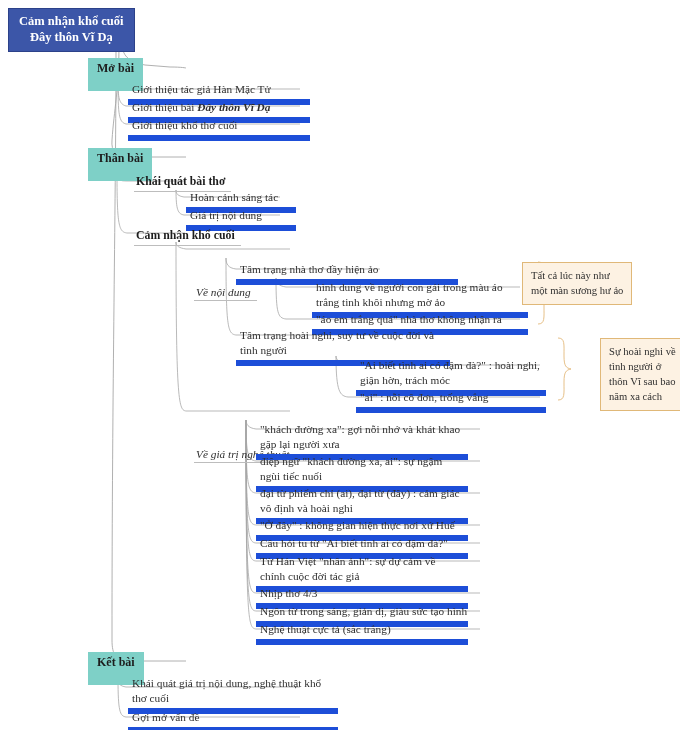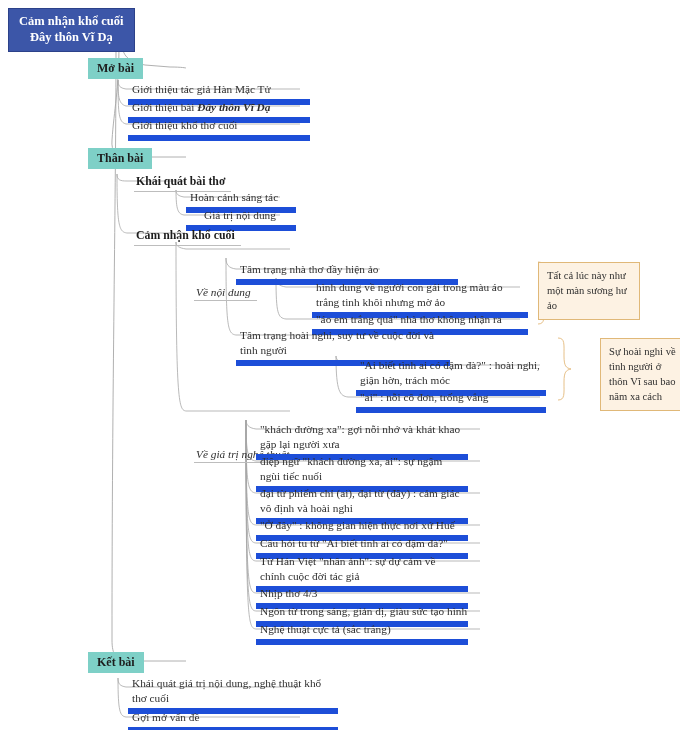--- a/index.html
+++ b/index.html
@@ -38,21 +38,21 @@
     white-space: nowrap;
   }
 
   
   .sect-box {
     background: #7ed0c7;
     color: #1d1d1d;
     font-weight: bold;
     font-size: 12px;
     line-height: 1.2;
-    padding: 3px 9px 4px 9px;
+    padding: 3px 9px 16px 9px;
     white-space: nowrap;
     display: inline-block;
   }
 
   
   .leaf {
     font-size: 11.3px;
     line-height: 1.32;
     color: #2e2e2e;
     border-bottom: 6px solid #1d4ed8;
@@ -171,21 +171,21 @@
   <div class="node" style="left:88px; top:148px;">
     <div class="sect-box">Thân bài</div>
   </div>
 
   <div class="node" style="left:134px; top:171px;">
     <div class="bold-head">Khái quát bài thơ</div>
   </div>
   <div class="node" style="left:186px; top:189px; width:110px;">
     <div class="leaf">Hoàn cảnh sáng tác</div>
   </div>
-  <div class="node" style="left:186px; top:207px; width:110px;text-align:center;">
+  <div class="node" style="left:186px; top:207px; width:110px;">
     <div class="leaf">Giá trị nội dung</div>
   </div>
 
   <div class="node" style="left:134px; top:225px;">
     <div class="bold-head">Cảm nhận khổ cuối</div>
   </div>
 
   <div class="node" style="left:194px; top:241px;">
     <div class="ital-head">Về nội dung</div>
   </div>
@@ -245,20 +245,20 @@
   <div class="node" style="left:88px; top:652px;">
     <div class="sect-box">Kết bài</div>
   </div>
   <div class="node" style="left:128px; top:675px; width:210px;">
     <div class="leaf wrap">Khái quát giá trị nội dung, nghệ thuật khổ thơ cuối</div>
   </div>
   <div class="node" style="left:128px; top:709px; width:210px;">
     <div class="leaf">Gợi mở vấn đề</div>
   </div>
 
-  <div class="callout" style="left:538px; top:262px; width:102px;">
+  <div class="callout" style="left:522px; top:262px; width:110px;">
     <span>Tất cả lúc này như một màn sương hư ảo</span>
   </div>
   <div class="callout" style="left:600px; top:338px; width:85px;">
     <span>Sự hoài nghi về tình người ở thôn Vĩ sau bao năm xa cách</span>
   </div>
 
 </div>
 
 </body></html>

